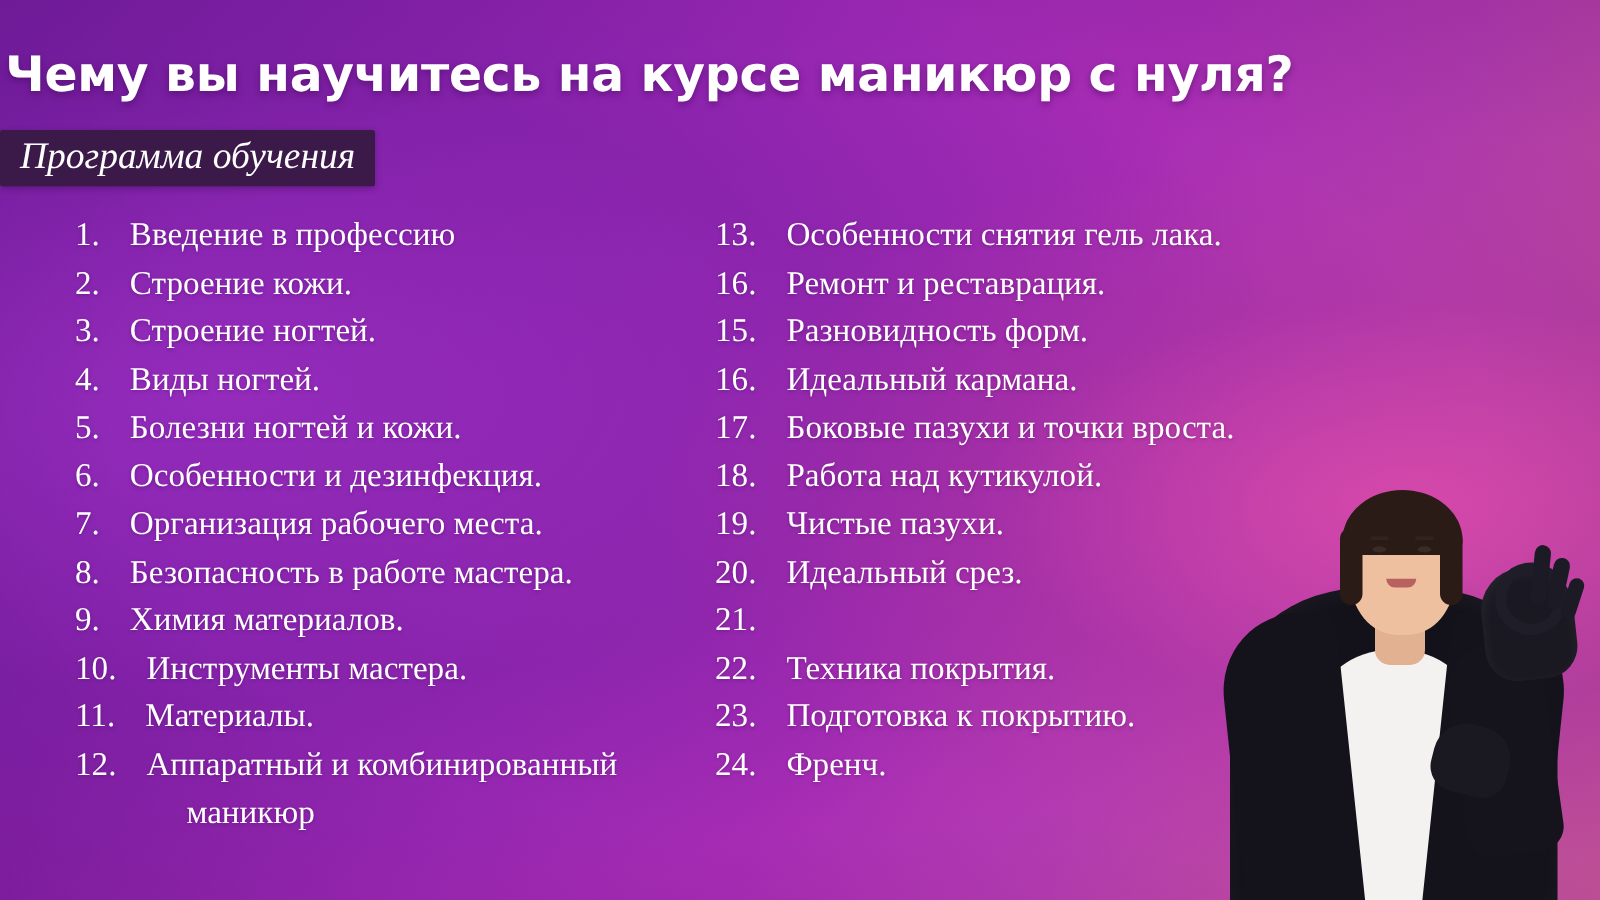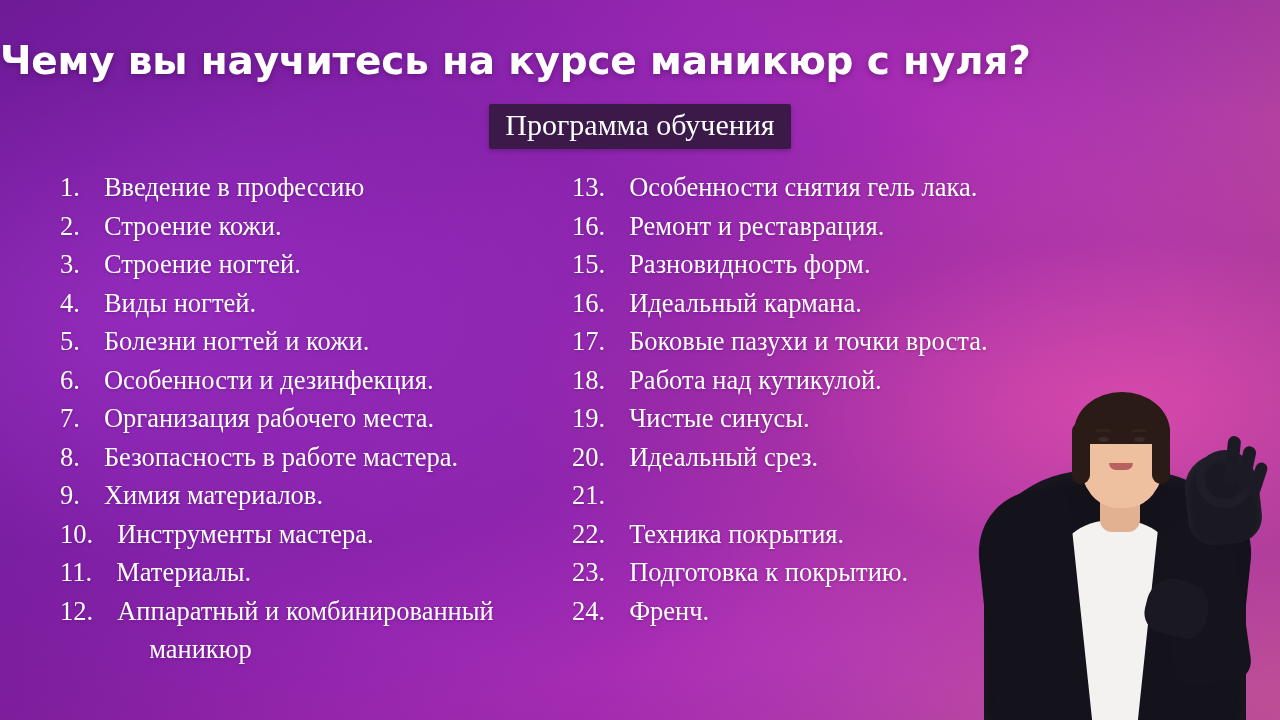--- a/index.html
+++ b/index.html
@@ -34,37 +34,37 @@
     inset: 0;
     pointer-events: none;
     background: radial-gradient(ellipse 95% 95% at 50% 50%, rgba(0,0,0,0) 45%, rgba(40,0,60,0.28) 100%);
   }
 
   .title {
     position: absolute;
     top: 38px;
     left: 0;
     width: 1039px;
-    text-align: left;
+    text-align: center;
     font-family: "DejaVu Sans", sans-serif;
     font-weight: bold;
     font-size: 39px;
     letter-spacing: -0.2px;
     color: #ffffff;
     text-shadow: 0 2px 6px rgba(60, 0, 80, 0.45);
     z-index: 4;
   }
 
   .subtitle-wrap {
     position: absolute;
     top: 104px;
     left: 0;
     width: 1280px;
-    text-align: center;
     z-index: 4;
+    font-style: italic;
   }
   .subtitle {
     display: inline-block;
     padding: 5px 16px 8px 16px;
     background: #3b1a4a;
     color: #ffffff;
     font-family: "Liberation Serif", serif;
     font-size: 30px;
     line-height: 1.05;
     border-radius: 2px;
@@ -378,21 +378,21 @@
       <div class="item">
         <span class="num">17.</span>
         <span class="txt">Боковые пазухи и точки вроста.</span>
       </div>
       <div class="item">
         <span class="num">18.</span>
         <span class="txt">Работа над кутикулой.</span>
       </div>
       <div class="item">
         <span class="num">19.</span>
-        <span class="txt">Чистые синусы.</span>
+        <span class="txt">Чистые пазухи.</span>
       </div>
       <div class="item">
         <span class="num">20.</span>
         <span class="txt">Идеальный срез.</span>
       </div>
       <div class="item">
         <span class="num">21.</span>
       </div>
       <div class="item">
         <span class="num">22.</span>

